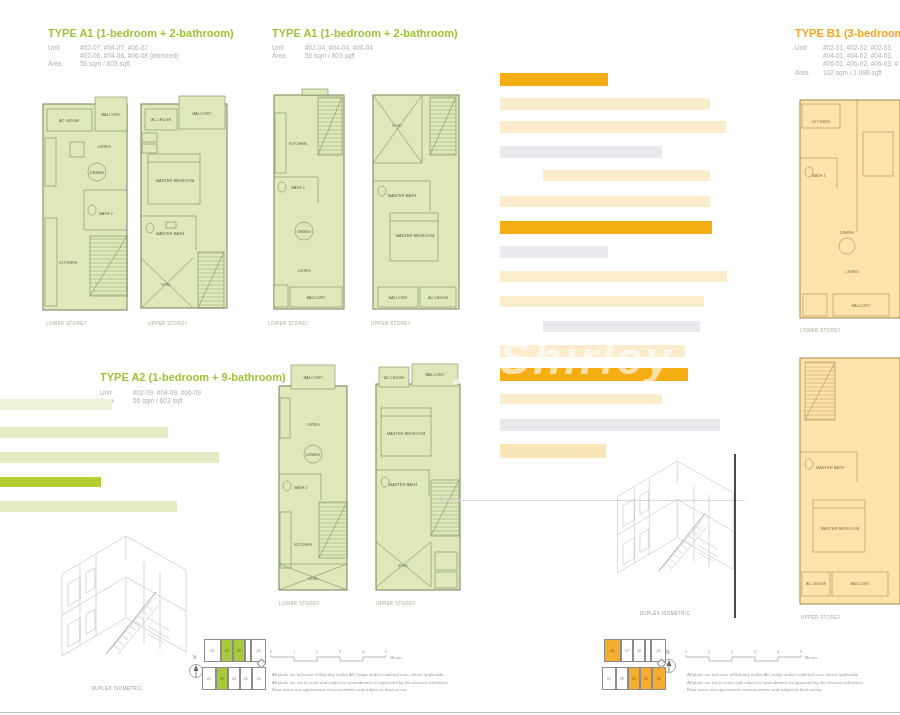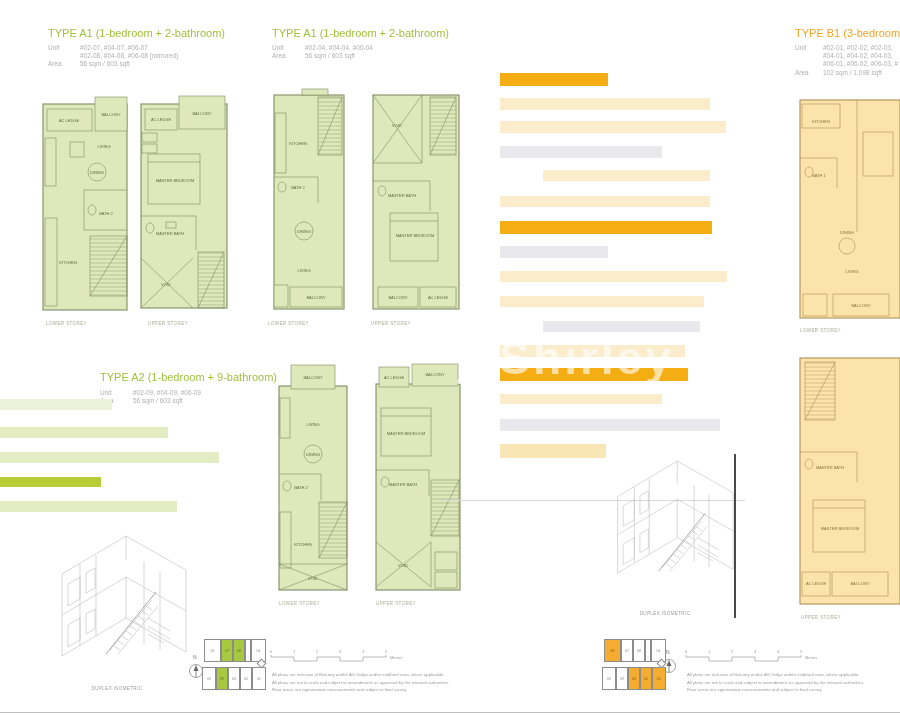--- a/index.html
+++ b/index.html
@@ -1,31 +1,31 @@
 <!DOCTYPE html>
 <html><head>
 <meta charset="utf-8">
 <style>
   html,body{margin:0;padding:0;background:#fff;}
   #page{position:relative;width:900px;height:715px;background:#ffffff;overflow:hidden;
         font-family:"Liberation Sans", sans-serif;}
-  .title{position:absolute;font-size:11px;font-weight:normal;line-height:12px;white-space:nowrap;}
+  .title{position:absolute;font-size:11px;font-weight:bold;line-height:12px;white-space:nowrap;}
   .t-green{color:#9fc13c;}
   .t-orange{color:#f2a426;}
   .meta{position:absolute;display:grid;grid-template-columns:32px 1fr;column-gap:0;
         font-size:6.5px;line-height:8.2px;color:#b1b1b1;white-space:nowrap;}
   .bar{position:absolute;}
   .c-o{background:#f5ad14;} .c-c{background:#fbeccb;} .c-g{background:#e9e9ed;}
   .c-c2{background:#f8e6b6;} .c-lg{background:#e3ecc3;} .c-lg2{background:#edf2da;} .c-bg{background:#b6cd35;}
   svg.plan{position:absolute;overflow:visible;}
   svg.plan text{font-family:"Liberation Sans",sans-serif;font-size:4px;fill:#5d6b47;text-anchor:middle;}
   svg.plan.orange text{fill:#8a7340;}
   .storey{position:absolute;font-size:4.5px;letter-spacing:.4px;color:#a9ac94;white-space:nowrap;}
   .iso-label{position:absolute;font-size:4.5px;letter-spacing:.4px;color:#9b9b9b;white-space:nowrap;text-align:center;}
-  .watermark{position:absolute;font-size:46px;font-weight:bold;
+  .watermark{position:absolute;font-size:46px;font-style:italic;font-weight:bold;
              color:rgba(255,255,255,0.62);letter-spacing:3px;z-index:6;white-space:nowrap;}
   .kp{position:absolute;}
   .kp-cell{position:absolute;height:23px;border:0.7px solid #8c8c8c;background:#fff;box-sizing:border-box;
            font-size:3.5px;color:#8a8a8a;display:flex;align-items:center;justify-content:center;}
   .hl-g{background:#a8c83f;color:#5d6b2a;}
   .hl-o{background:#f5ad31;color:#7a5a14;}
   .kp-diamond{position:absolute;width:7px;height:7px;border:0.7px solid #8c8c8c;background:#fff;
               transform:rotate(45deg);box-sizing:border-box;}
   .north{position:absolute;font-size:5px;color:#777;}
   .disc{position:absolute;font-size:4.3px;line-height:7.6px;color:#9b9b9b;}

